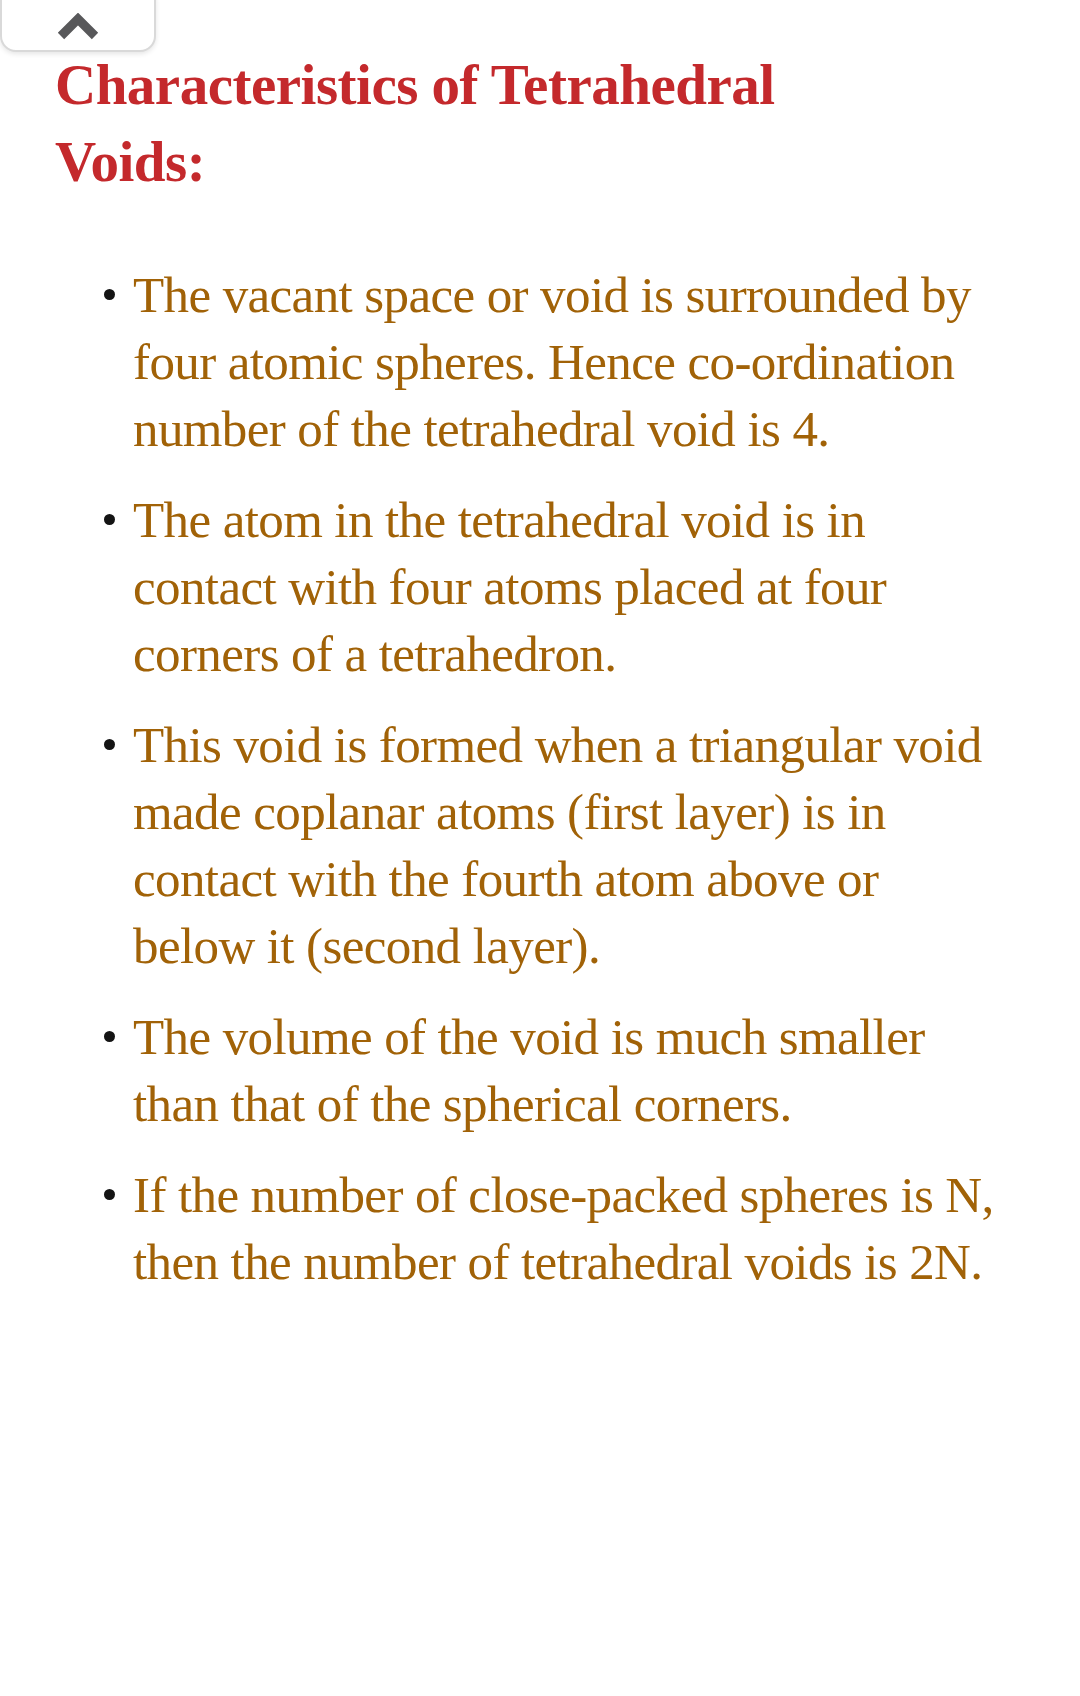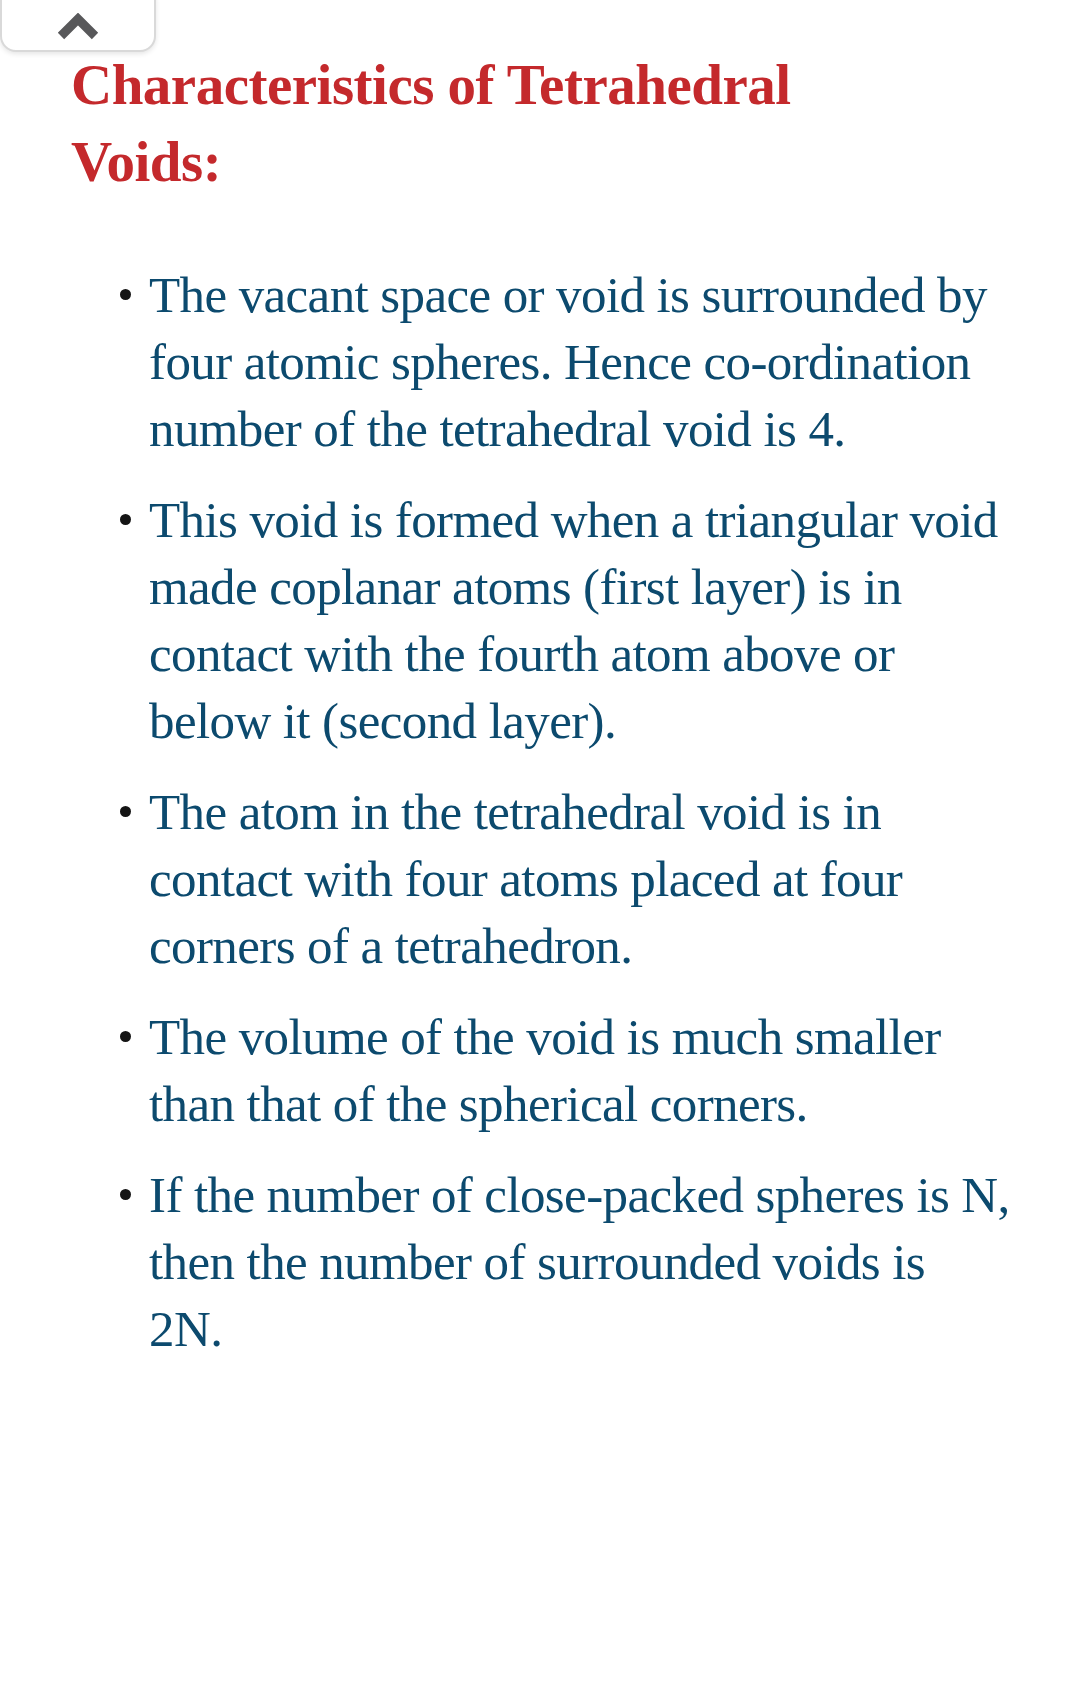--- a/index.html
+++ b/index.html
@@ -33,21 +33,20 @@
     padding-top: 18px;
     box-sizing: border-box;
     cursor: pointer;
   }
   .scroll-top svg {
     display: block;
   }
 
   main {
     padding: 46px 70px 0 55px;
-    margin-left: 16px;
   }
 
   h1 {
     margin: 0;
     max-width: 845px;
     font-size: 57px;
     line-height: 77px;
     font-weight: bold;
     letter-spacing: -0.5px;
   }
@@ -56,21 +55,21 @@
     margin: 62px 0 0 0;
     padding: 0 0 0 78px;
     max-width: 880px;
     list-style: none;
   }
   ul.char-list li {
     position: relative;
     font-size: 51px;
     line-height: 67px;
     letter-spacing: -0.6px;
-    color: #0c4a6e;
+    color: #a16207;
     margin-bottom: 24px;
   }
   ul.char-list li::before {
     content: "";
     position: absolute;
     left: -29px;
     top: 27px;
     width: 11px;
     height: 11px;
     border-radius: 50%;
@@ -86,18 +85,18 @@
       <polyline points="6,23 23,6 40,23" fill="none" stroke="#58585a" stroke-width="9" stroke-linecap="butt" stroke-linejoin="miter"></polyline>
     </svg>
   </span>
 </button>
 
 <main>
   <h1 style="color: rgb(196, 41, 44);">Characteristics of Tetrahedral Voids:</h1>
 
   <ul class="char-list">
     <li>The vacant space or void is surrounded by four atomic spheres. Hence co-ordination number of the tetrahedral void is 4.</li>
+    <li>The atom in the tetrahedral void is in contact with four atoms placed at four corners of a tetrahedron.</li>
     <li>This void is formed when a triangular void made coplanar atoms (first layer) is in contact with the fourth atom above or below it (second layer).</li>
-    <li>The atom in the tetrahedral void is in contact with four atoms placed at four corners of a tetrahedron.</li>
     <li>The volume of the void is much smaller than that of the spherical corners.</li>
-    <li>If the number of close-packed spheres is N, then the number of surrounded voids is 2N.</li>
+    <li>If the number of close-packed spheres is N, then the number of tetrahedral voids is 2N.</li>
   </ul>
 </main>
 
 </body></html>

